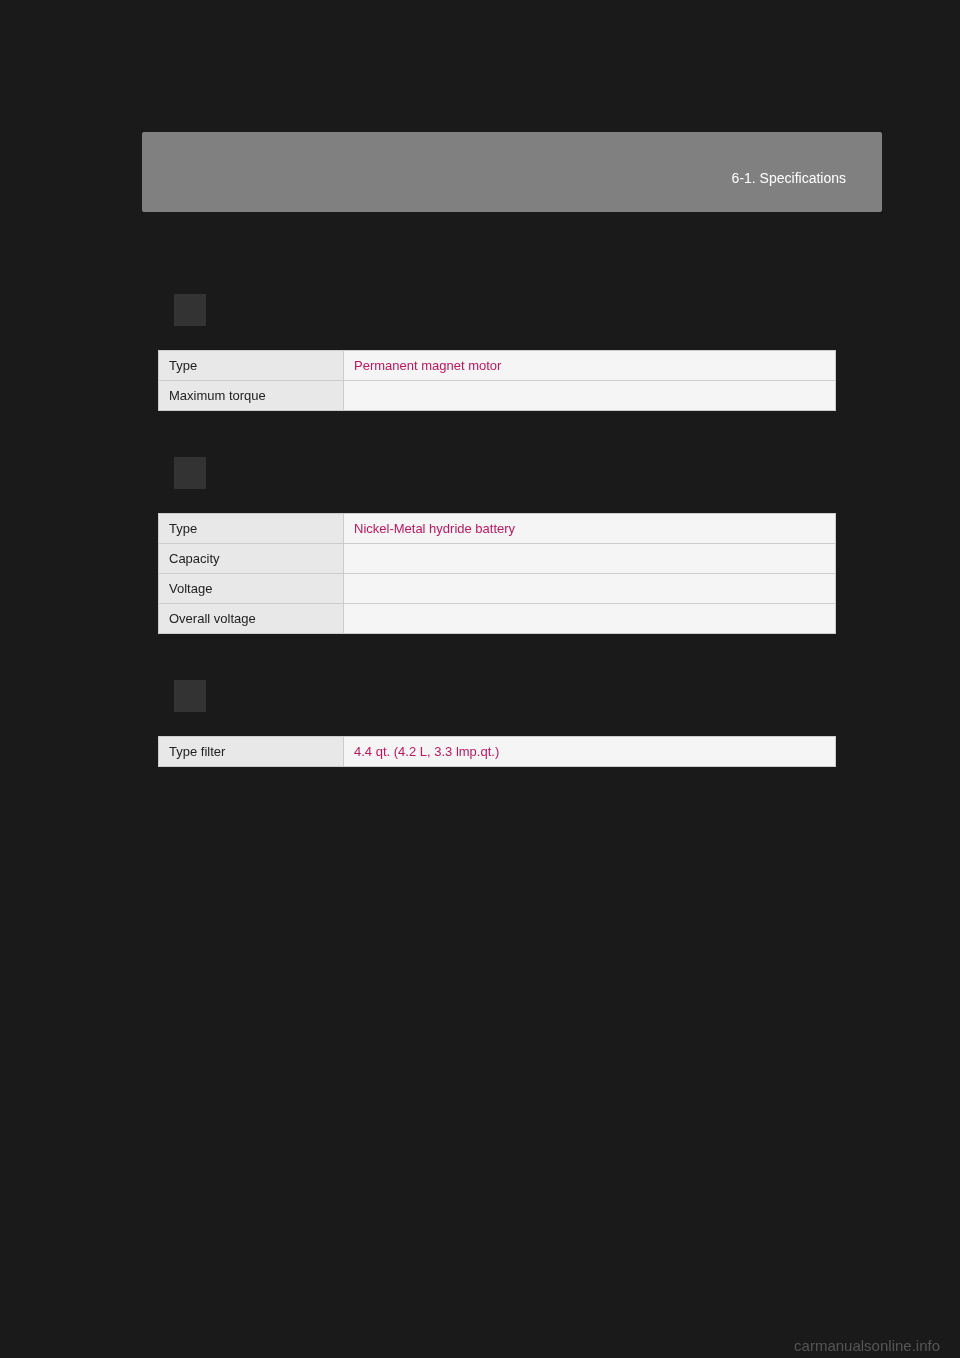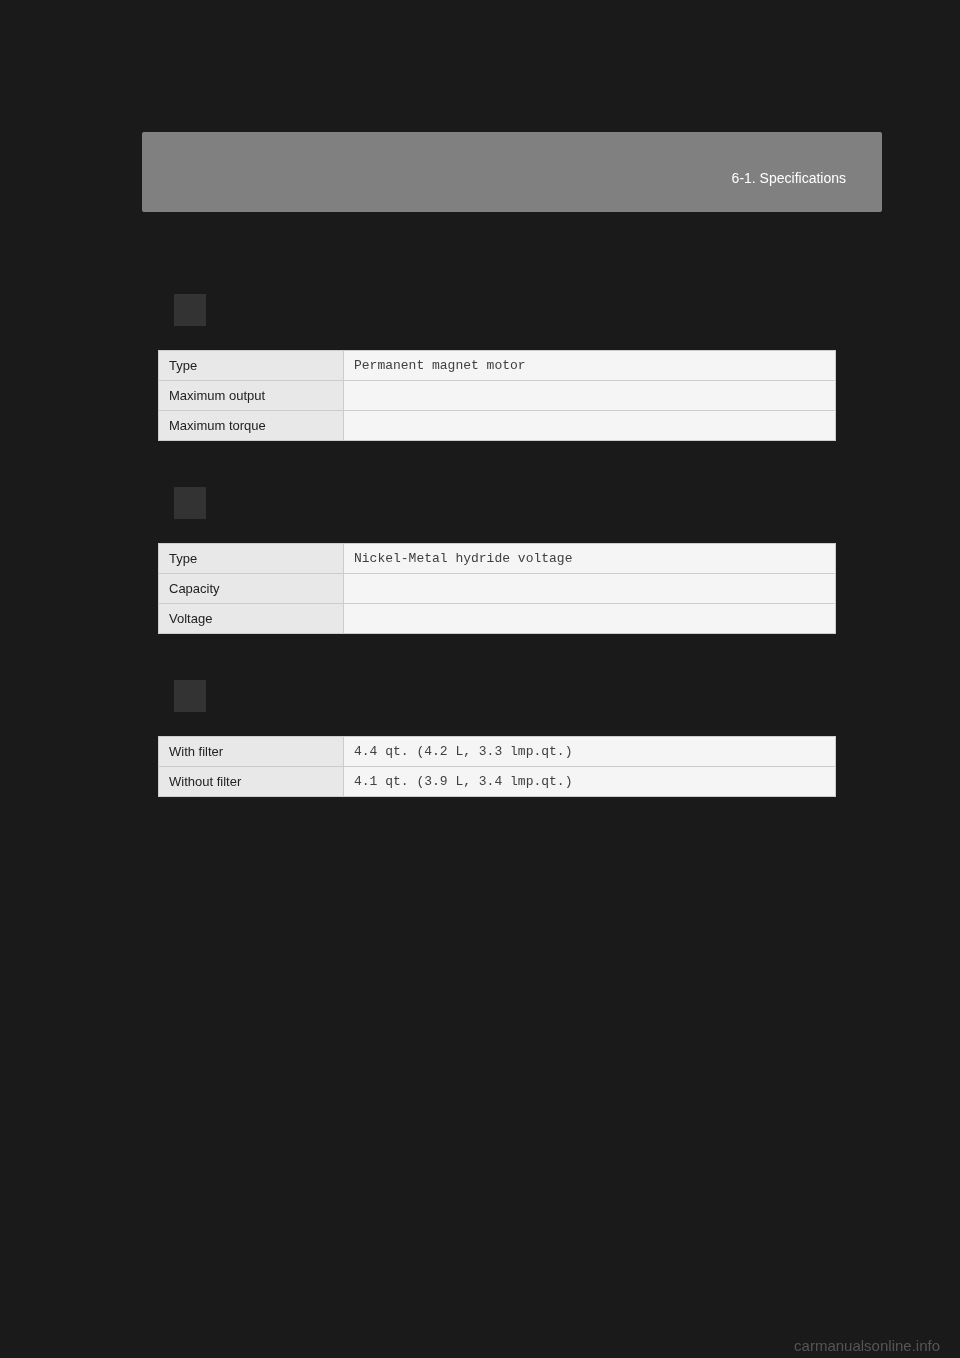--- a/index.html
+++ b/index.html
@@ -112,22 +112,21 @@
     }
 
     .spec-table .label-col {
       background-color: #e8e8e8;
       width: 185px;
       color: #222222;
     }
 
     .spec-table .value-col {
       background-color: #f5f5f5;
-      color: #404040;
-      font-family: Liberation Mono, monospace;
+      color: #be185d;
     }
 
     
     .watermark {
       position: absolute;
       bottom: 20px;
       right: 20px;
       color: #555555;
       font-size: 15px;
     }
@@ -152,66 +151,62 @@
       <span class="section-title"></span>
     </div>
 
     <table class="spec-table">
       <tbody>
         <tr>
           <td class="label-col">Type</td>
           <td class="value-col">Permanent magnet motor</td>
         </tr>
         <tr>
-          <td class="label-col">Maximum output</td>
-          <td class="value-col"></td>
-        </tr>
-        <tr>
           <td class="label-col">Maximum torque</td>
           <td class="value-col"></td>
         </tr>
       </tbody>
     </table>
 
     <div class="section-header">
       <div class="section-indicator"></div>
       <span class="section-title"></span>
     </div>
 
     <table class="spec-table">
       <tbody>
         <tr>
           <td class="label-col">Type</td>
-          <td class="value-col">Nickel-Metal hydride voltage</td>
+          <td class="value-col">Nickel-Metal hydride battery</td>
         </tr>
         <tr>
           <td class="label-col">Capacity</td>
           <td class="value-col"></td>
         </tr>
         <tr>
           <td class="label-col">Voltage</td>
+          <td class="value-col"></td>
+        </tr>
+        <tr>
+          <td class="label-col">Overall voltage</td>
           <td class="value-col"></td>
         </tr>
       </tbody>
     </table>
 
     <div class="section-header">
       <div class="section-indicator"></div>
       <span class="section-title"></span>
     </div>
 
     <table class="spec-table">
       <tbody>
         <tr>
-          <td class="label-col">With filter</td>
+          <td class="label-col">Type filter</td>
           <td class="value-col">4.4 qt. (4.2 L, 3.3 lmp.qt.)</td>
-        </tr>
-        <tr>
-          <td class="label-col">Without filter</td>
-          <td class="value-col">4.1 qt. (3.9 L, 3.4 lmp.qt.)</td>
         </tr>
       </tbody>
     </table>
 
   </div>
 
   <div class="watermark">
     <span>carmanualsonline.info</span>
   </div>
 

